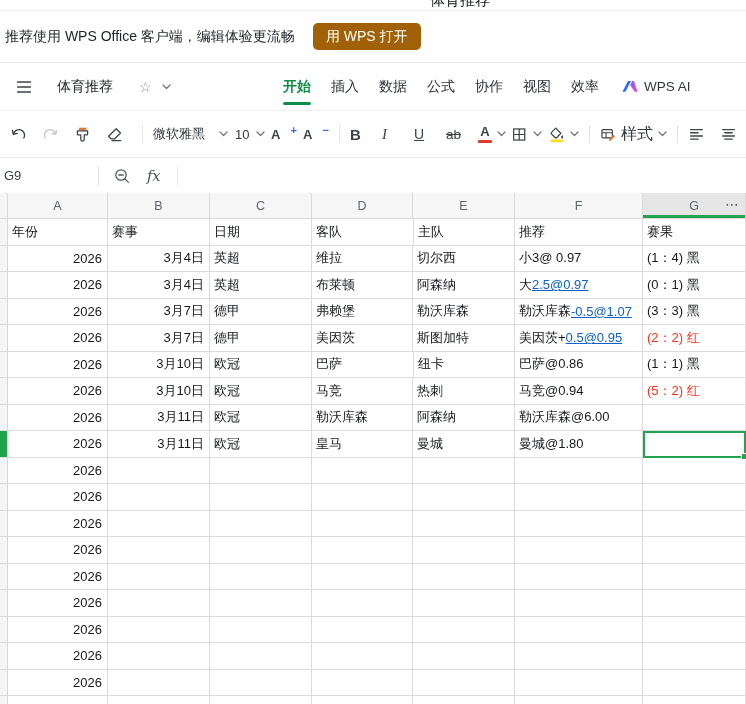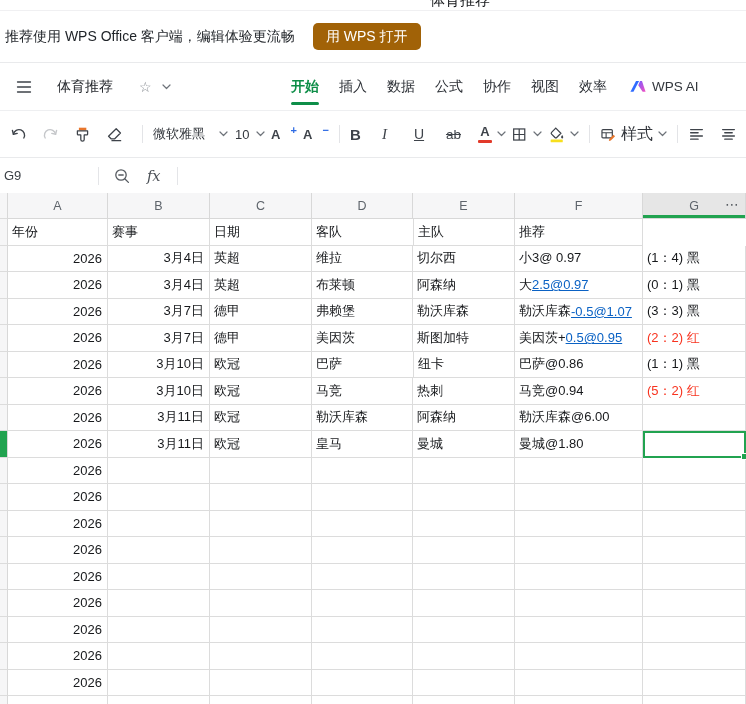--- a/index.html
+++ b/index.html
@@ -15,21 +15,21 @@
   .banner-msg{font-size:14px;color:#1E2227;}
   .open-btn{margin-left:18px;background:#a16207;color:#fff;font-size:14px;border:none;border-radius:5px;
     padding:6px 13px;cursor:pointer;line-height:1.1;}
 
   
   .menubar{height:47px;border-bottom:1px solid #EEEFF1;position:relative;display:flex;align-items:center;}
   .hamburger{margin-left:16px;display:flex;align-items:center;}
   .doc-title{font-size:14px;color:#24272C;margin-left:15px;}
   .star{margin-left:26px;color:#84898F;font-size:14px;line-height:1;}
   .title-chev{margin-left:10px;display:flex;align-items:center;}
-  .menu-tabs{position:absolute;left:291px;top:0;height:100%;display:flex;gap:20px;align-items:center;}
+  .menu-tabs{position:absolute;left:283px;top:0;height:100%;display:flex;gap:20px;align-items:center;}
   .tab{font-size:14px;color:#2C3036;position:relative;height:100%;display:flex;align-items:center;cursor:pointer;}
   .tab.active{color:#0E8E48;font-weight:bold;}
   .tab.active::after{content:"";position:absolute;left:0;right:0;bottom:5px;height:3px;background:#0E8E48;border-radius:1.5px;}
   .ai-item{display:flex;align-items:center;gap:6px;margin-left:3px;}
   .ai-label{font-size:13.5px;color:#33373D;}
 
   
   .toolbar{height:46px;border-bottom:1px solid #E9EAEC;display:flex;align-items:center;padding-left:10px;overflow:hidden;white-space:nowrap;}
   .tbtn{display:inline-flex;align-items:center;justify-content:space-between;height:28px;min-width:26px;
     border-radius:4px;color:#3E434A;cursor:pointer;}
@@ -279,20 +279,21 @@
         <div class="colhead c-g sel">G<span class="dots">⋯</span></div>
       </div>
       <div class="sheet-row">
         <div class="c-rh"></div>
         <div class="cell left c-a">年份</div>
         <div class="cell left c-c">赛事</div>
         <div class="cell left c-b">日期</div>
         <div class="cell left c-e">客队</div>
         <div class="cell left c-d">主队</div>
         <div class="cell left c-f">推荐</div>
+        <div class="cell left c-g">赛果</div>
       </div>
       <div class="sheet-row">
         <div class="c-rh"></div>
         <div class="cell right c-a">2026</div>
         <div class="cell right c-b">3月4日</div>
         <div class="cell left c-c">英超</div>
         <div class="cell left c-d">维拉</div>
         <div class="cell left c-e">切尔西</div>
         <div class="cell left c-f">
           <span class="">小3@ 0.97</span>

